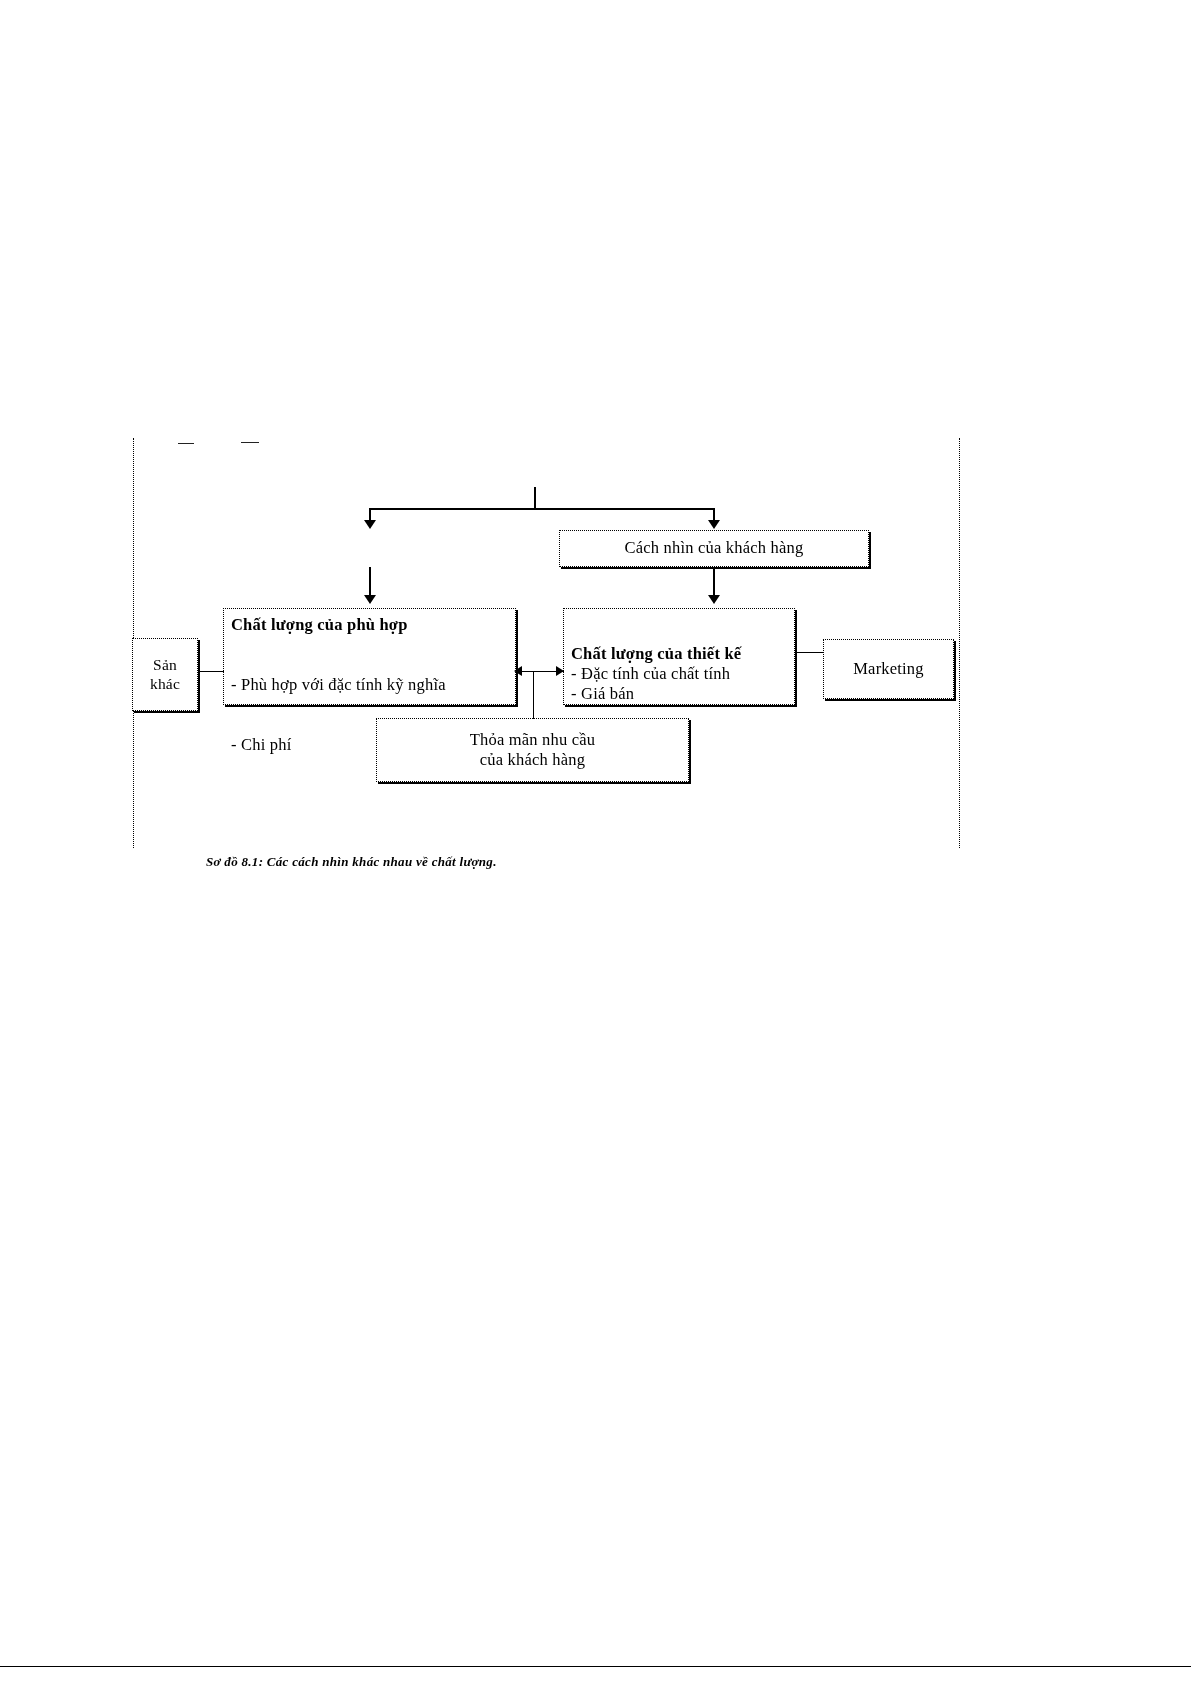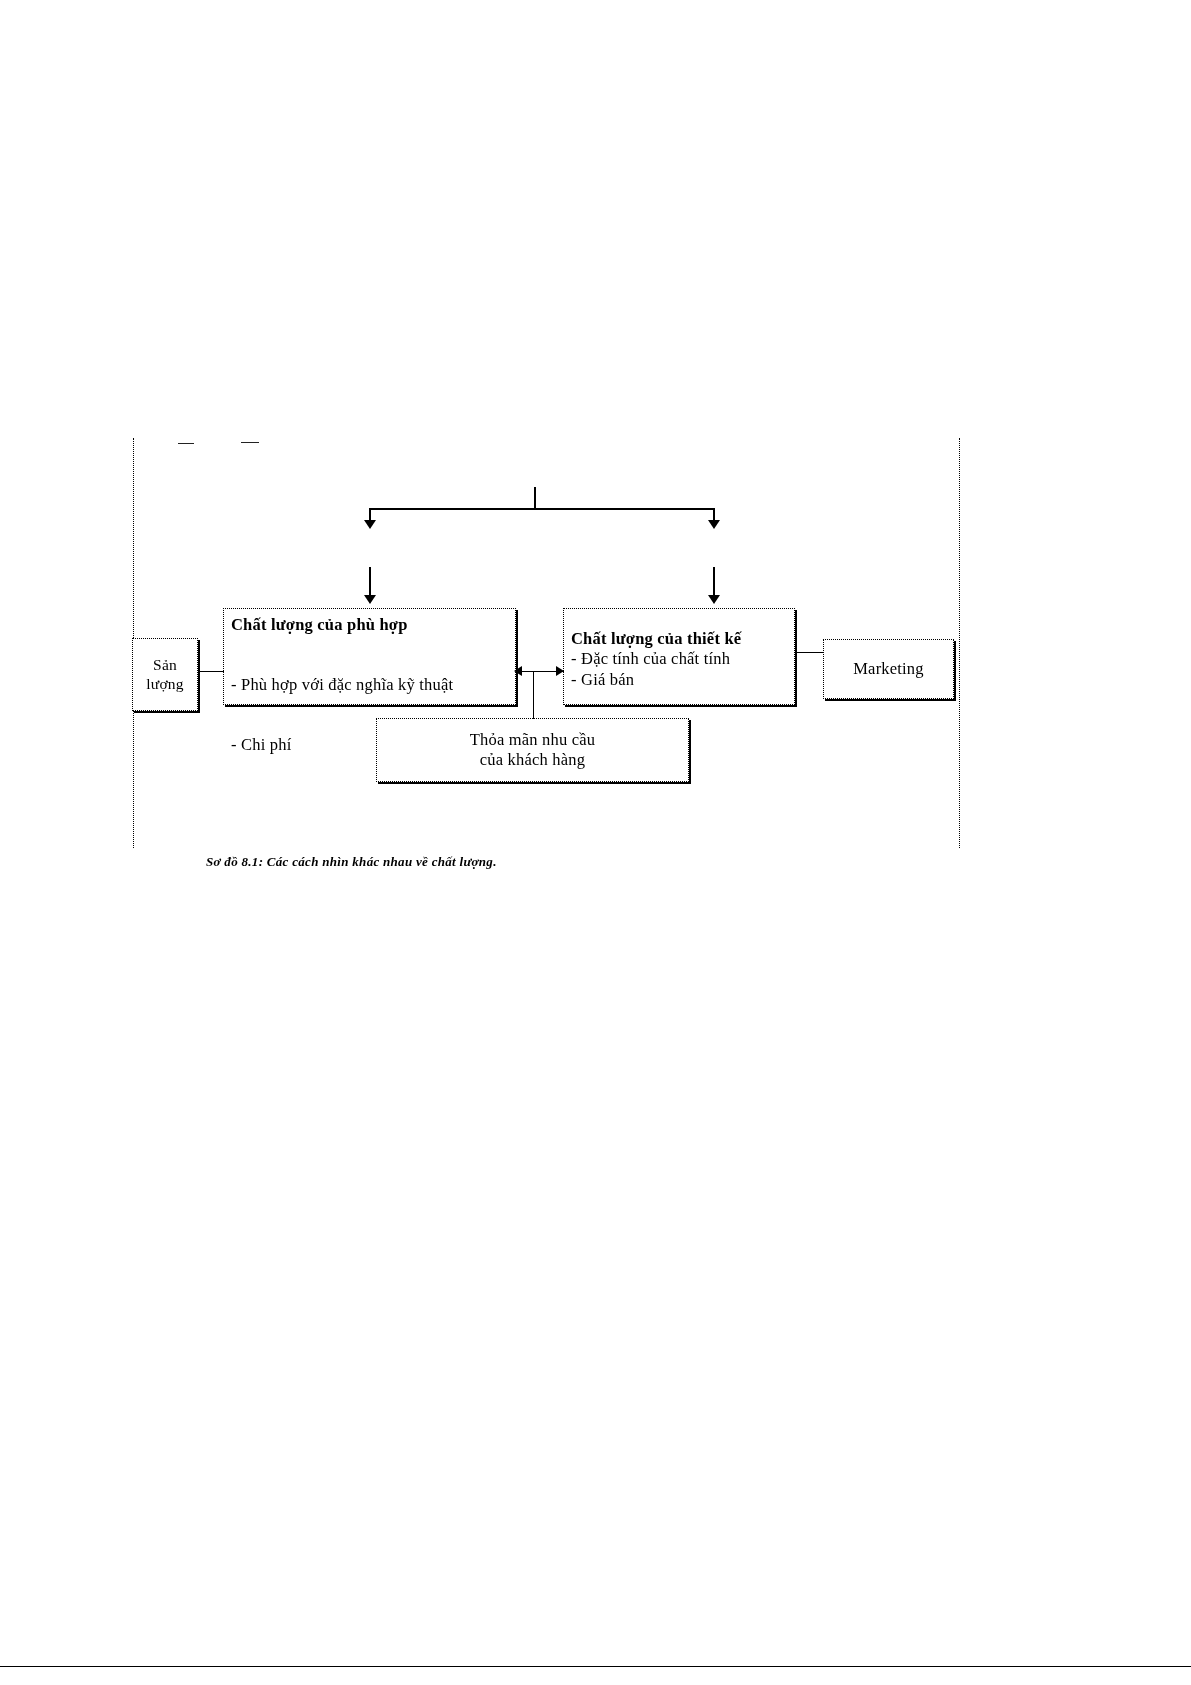--- a/index.html
+++ b/index.html
@@ -134,36 +134,39 @@
 <div id="figure-region">
 
   <div class="frame-rule left"></div>
   <div class="frame-rule right"></div>
 
   <div class="stray-dash" style="left:45px;  top:5px;  width:16px;"></div>
   <div class="stray-dash" style="left:108px; top:4px;  width:18px;"></div>
 
 
 
+  <div class="box center" id="box-customer">
+    <span style="white-space:nowrap">Cách nhìn của khách hàng</span>
+  </div>
 
   <div class="box left" id="box-conformance" style="justify-content:flex-start; padding-top:6px;">
     <span class="title-line">Chất lượng của phù hợp</span>
-    <span class="bullet-line">- Phù hợp với đặc nghĩa kỹ thuật</span>
+    <span class="bullet-line">- Phù hợp với đặc tính kỹ nghĩa</span>
     <span class="bullet-line">- Chi phí</span>
   </div>
 
-  <div class="box left" id="box-design" style="justify-content:center; padding-top:6px;">
+  <div class="box left" id="box-design" style="justify-content:flex-end; padding-top:6px;">
     <span class="title-line">Chất lượng của thiết kế</span>
     <span class="bullet-line">- Đặc tính của chất tính</span>
     <span class="bullet-line">- Giá bán</span>
   </div>
 
   <div class="box center" id="box-production">
     <span>Sản</span>
-    <span>lượng</span>
+    <span>khác</span>
   </div>
 
   <div class="box center" id="box-marketing">
     <span>Marketing</span>
   </div>
 
   <div class="box center" id="box-satisfy">
     <span>Thỏa mãn nhu cầu</span>
     <span>của khách hàng</span>
   </div>

